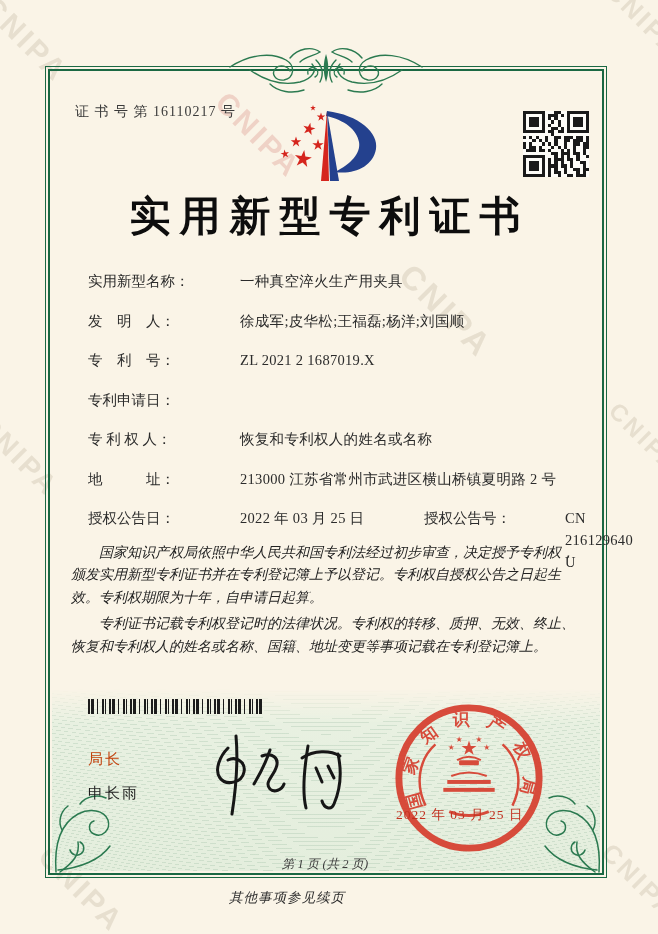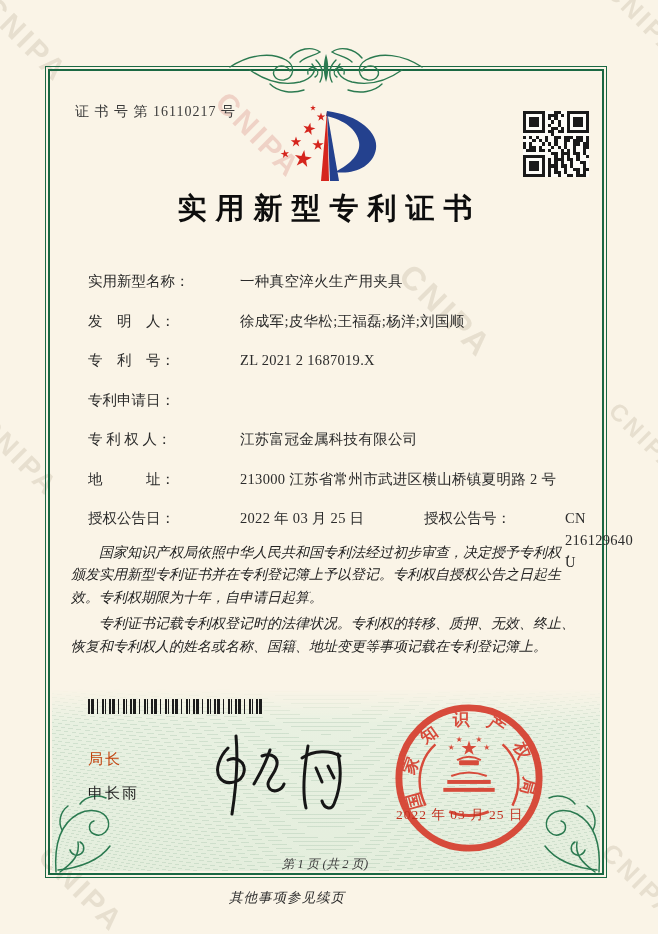--- a/index.html
+++ b/index.html
@@ -47,21 +47,21 @@
   
   .cert-no{
     position:absolute;left:75px;top:103px;z-index:2;
     font-size:14px;color:#3a3a3a;letter-spacing:1px;text-align:center;
   }
   .logo{position:absolute;left:263px;top:101px;z-index:2;}
   .qr{position:absolute;left:523px;top:111px;width:66px;height:66px;z-index:2;background:#fdfcf8;}
   .title{
     position:absolute;left:45px;top:189px;width:560px;z-index:2;
     margin:0;text-align:center;
-    font-size:29px;font-weight:700;color:#0d0d0d;
+    font-size:41px;font-weight:700;color:#0d0d0d;
     letter-spacing:9px;text-indent:9px;
   }
 
   
   .fields{position:absolute;left:88px;top:270px;width:495px;z-index:2;}
   .row{display:flex;margin-bottom:17.5px;font-size:14.5px;color:#2b2b2b;line-height:22px;gap:44px;}
   .lbl{width:108px;flex:none;}
   .val{letter-spacing:.3px;}
   .val-fixed{width:140px;flex:none;}
   .lbl2{width:97px;flex:none;}
@@ -325,21 +325,21 @@
     </div>
     <div class="row">
       <span class="lbl">专　利　号：</span>
       <span class="val">ZL 2021 2 1687019.X</span>
     </div>
     <div class="row">
       <span class="lbl">专利申请日：</span>
     </div>
     <div class="row">
       <span class="lbl">专 利 权 人：</span>
-      <span class="val">江苏富冠金属科技有限公司</span>
+      <span class="val">恢复和专利权人的姓名或名称</span>
     </div>
     <div class="row">
       <span class="lbl">地　　　址：</span>
       <span class="val">213000 江苏省常州市武进区横山桥镇夏明路 2 号</span>
     </div>
     <div class="row">
       <span class="lbl">授权公告日：</span>
       <span class="val val-fixed">2022 年 03 月 25 日</span>
       <span class="lbl2">授权公告号：</span>
       <span class="val">CN 216129640 U</span>

